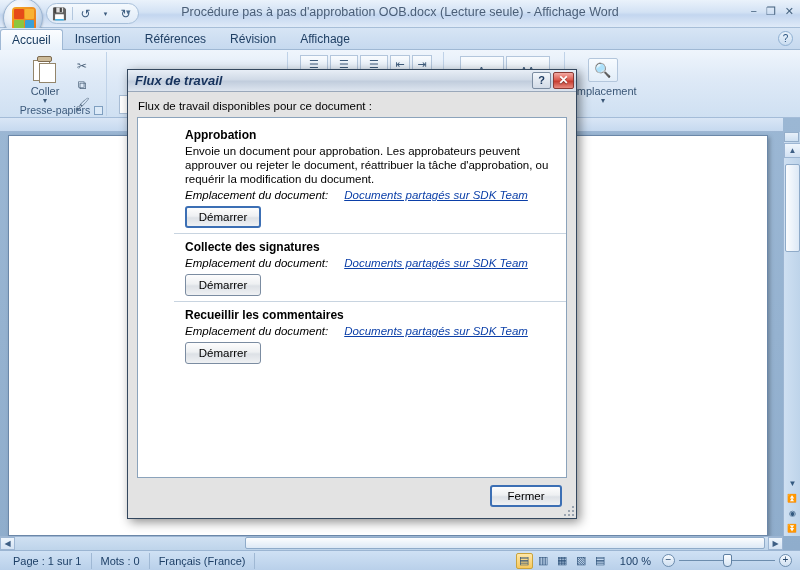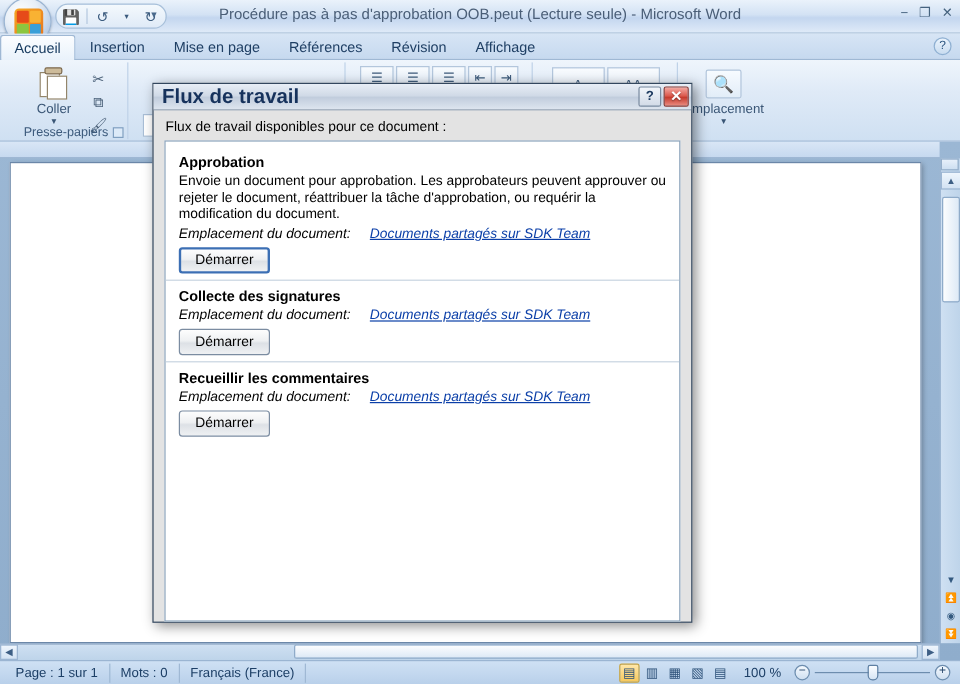--- a/index.html
+++ b/index.html
@@ -142,33 +142,33 @@
   .zthumb { position:absolute; left:44px; top:-6px; width:9px; height:13px;
     background:linear-gradient(180deg,#fbfdff,#d7e5f4); border:1px solid #5f80a3; border-radius:2px 2px 4px 4px; cursor:pointer; }
 
   
   #workflow-dialog { position:absolute; left:127px; top:69px; width:450px; height:450px;
     background:#e3e3e3; border:1px solid #33475e;
     box-shadow:3px 3px 10px rgba(0,0,0,.45); display:flex; flex-direction:column; }
   .dlg-titlebar { height:22px; flex:0 0 22px; display:flex; align-items:center;
     background:linear-gradient(180deg,#e8eef6 0%,#cfd9e6 48%,#c0ccdc 52%,#dde5ef 100%);
     border-bottom:1px solid #9aa8ba; padding:0 2px 0 7px; cursor:move; }
-  .dlg-title { font-size:17px; font-weight:bold; color:#16325c; flex:1 1 auto; }
+  .dlg-title { font-size:13px; font-weight:bold; color:#16325c; flex:1 1 auto;font-style:italic; }
   .dlg-help { width:19px; height:17px; margin-right:2px; border:1px solid #7b8ca1; border-radius:2px;
     background:linear-gradient(180deg,#f2f6fb,#d2dbe7); font-size:11px; font-weight:bold;
     color:#1c3a60; text-align:center; line-height:15px; cursor:pointer; }
   .dlg-close { width:21px; height:17px; border:1px solid #8a3a34; border-radius:2px;
     background:linear-gradient(180deg,#f3a9a2 0%,#dc5b4f 45%,#c63c2f 55%,#e98b80 100%);
     color:#fff; font-size:12px; font-weight:bold; text-align:center; line-height:15px;
     cursor:pointer; text-shadow:0 1px 1px rgba(0,0,0,.4); }
   .dlg-body { flex:1 1 auto; display:flex; flex-direction:column; padding:7px 9px 0; }
   .dlg-subtitle { font-size:11.5px; color:#000; padding:1px 1px 5px; }
   .wf-list { flex:1 1 auto; background:#fff; border:1px solid #8ba3bb; overflow:hidden;
     padding:4px 0 0; }
-  .wf-item { padding:6px 10px 5px 11px; border-bottom:1px solid #c8d4e0; }
+  .wf-item { padding:6px 10px 5px 11px; border-bottom:1px solid #c8d4e0;margin-left:36px; }
   .wf-item:last-child { border-bottom:none; }
   .wf-name { font-size:12px; font-weight:bold; color:#000; margin-bottom:2px; }
   .wf-desc { font-size:11.5px; color:#000; line-height:14px; }
   .wf-locrow { display:flex; align-items:baseline; gap:16px; margin-top:3px; }
   .wf-loclabel { font-size:11.5px; font-style:italic; color:#000; white-space:nowrap; }
   .wf-loclink { font-size:11.5px; font-style:italic; color:#0b3fa8; text-decoration:underline; cursor:pointer; white-space:nowrap; }
   .wf-btnrow { display:flex; justify-content:flex-start; margin-top:5px; padding-right:4px; }
   .btn { min-width:76px; height:22px; padding:0 10px; font-size:11.5px; color:#000;
     background:linear-gradient(180deg,#fdfdfd 0%,#eef0f2 45%,#dde1e6 55%,#eff1f3 100%);
     border:1px solid #7b8ca1; border-radius:3px; cursor:pointer; }
@@ -193,32 +193,31 @@
       </div>
     </div>
     <div class="qat">
       <span class="qicon">💾</span>
       <span class="qat-sep"></span>
       <span class="qicon">↺</span>
       <span class="qicon" style="font-size:7px">▾</span>
       <span class="qicon">↻</span>
     </div>
     <span class="qat-chevron">▾</span>
-    <div class="title-text">Procédure pas à pas d'approbation OOB.peut (Lecture seule) - Microsoft Word</div>
+    <div class="title-text">Procédure pas à pas d'approbation OOB.docx (Lecture seule) - Affichage Word</div>
     <div class="win-btns">
       <span>−</span>
       <span>❐</span>
       <span>✕</span>
     </div>
   </div>
 
   <div class="tabbar">
     <div class="tab active">Accueil</div>
     <div class="tab">Insertion</div>
-    <div class="tab">Mise en page</div>
     <div class="tab">Références</div>
     <div class="tab">Révision</div>
     <div class="tab">Affichage</div>
     <div class="help-btn">?</div>
   </div>
 
   <div class="ribbon">
 
     <div class="rgroup" style="width:103px">
       <div style="display:flex; align-items:flex-start;">
@@ -367,13 +366,24 @@
           <a class="wf-loclink">Documents partagés sur SDK Team</a>
         </div>
         <div class="wf-btnrow">
           <button class="btn">Démarrer</button>
         </div>
       </div>
 
     </div>
   </div>
 
+  <div class="dlg-footer">
+    <button class="btn default" style="min-width:72px">Fermer</button>
+    <span class="grip">
+      <i style="right:0;bottom:0"></i>
+        <i style="right:4px;bottom:0"></i>
+        <i style="right:8px;bottom:0"></i>
+      <i style="right:0;bottom:4px"></i>
+        <i style="right:4px;bottom:4px"></i>
+      <i style="right:0;bottom:8px"></i>
+    </span>
+  </div>
 </div>
 
 </body></html>

